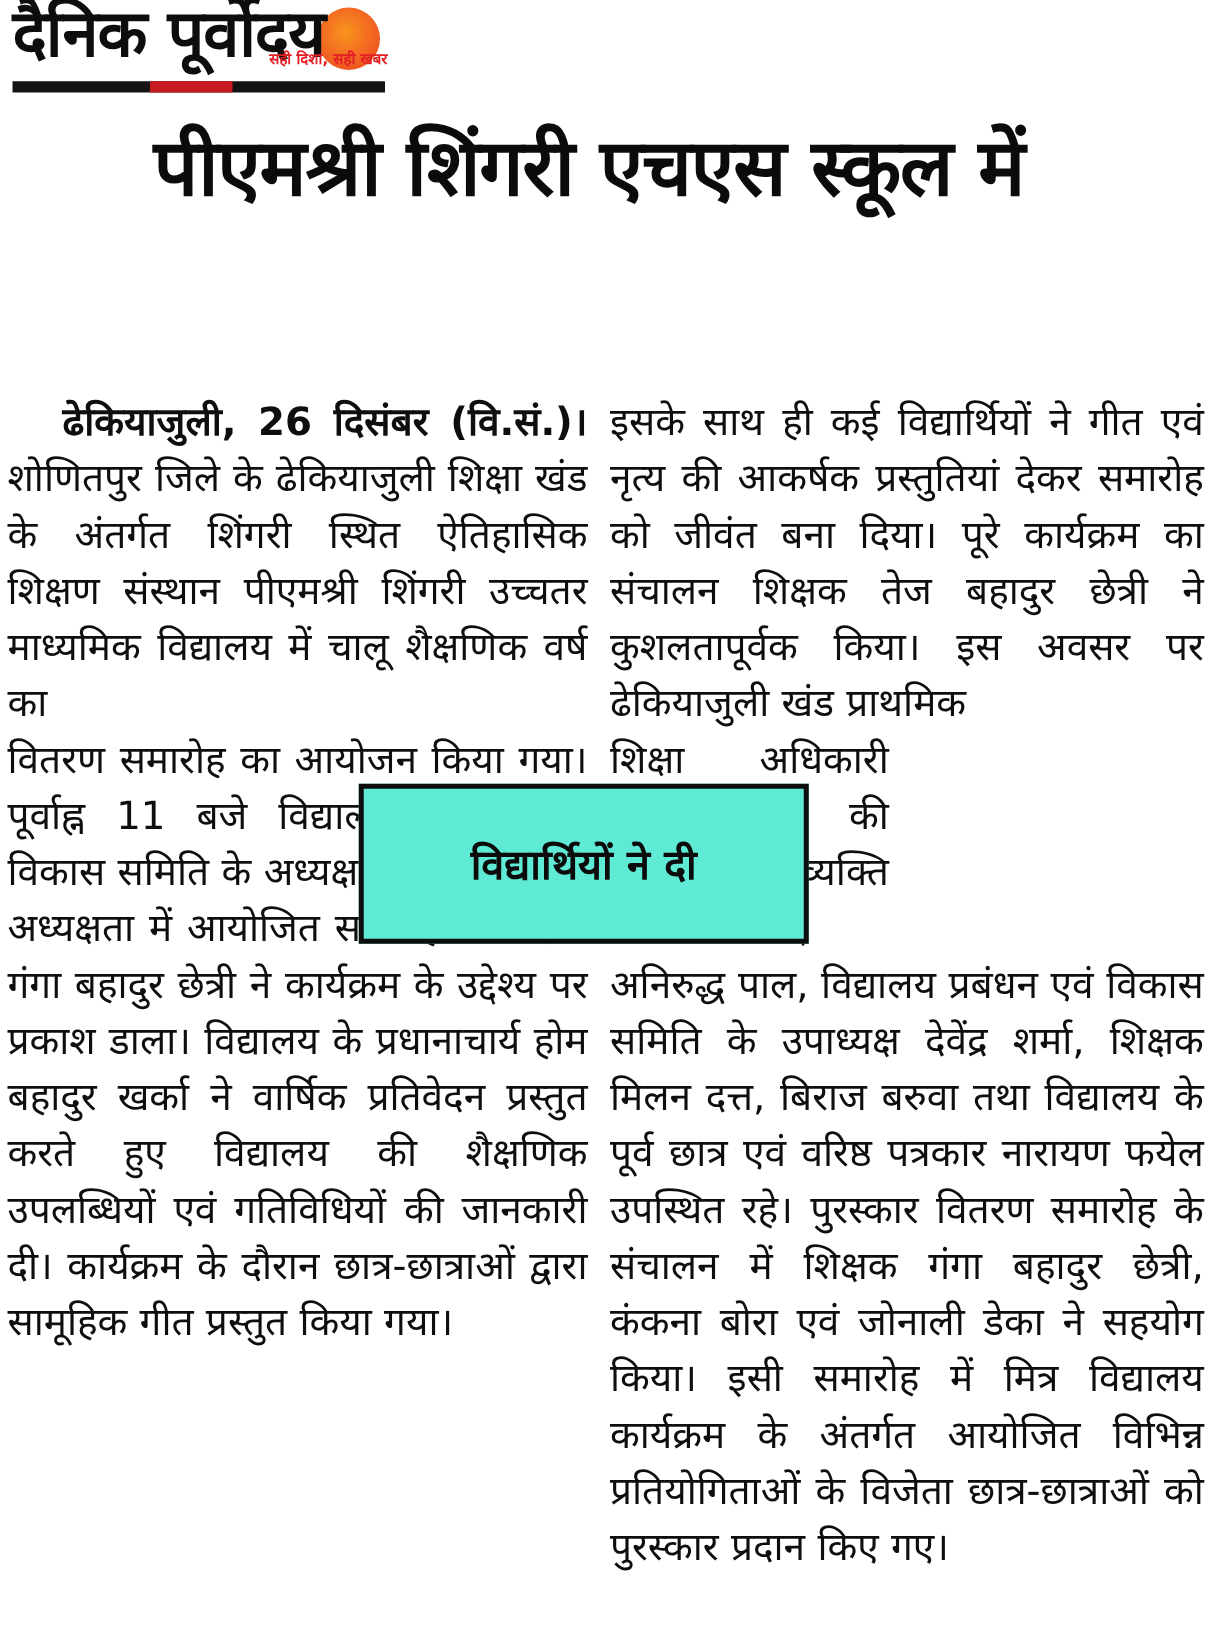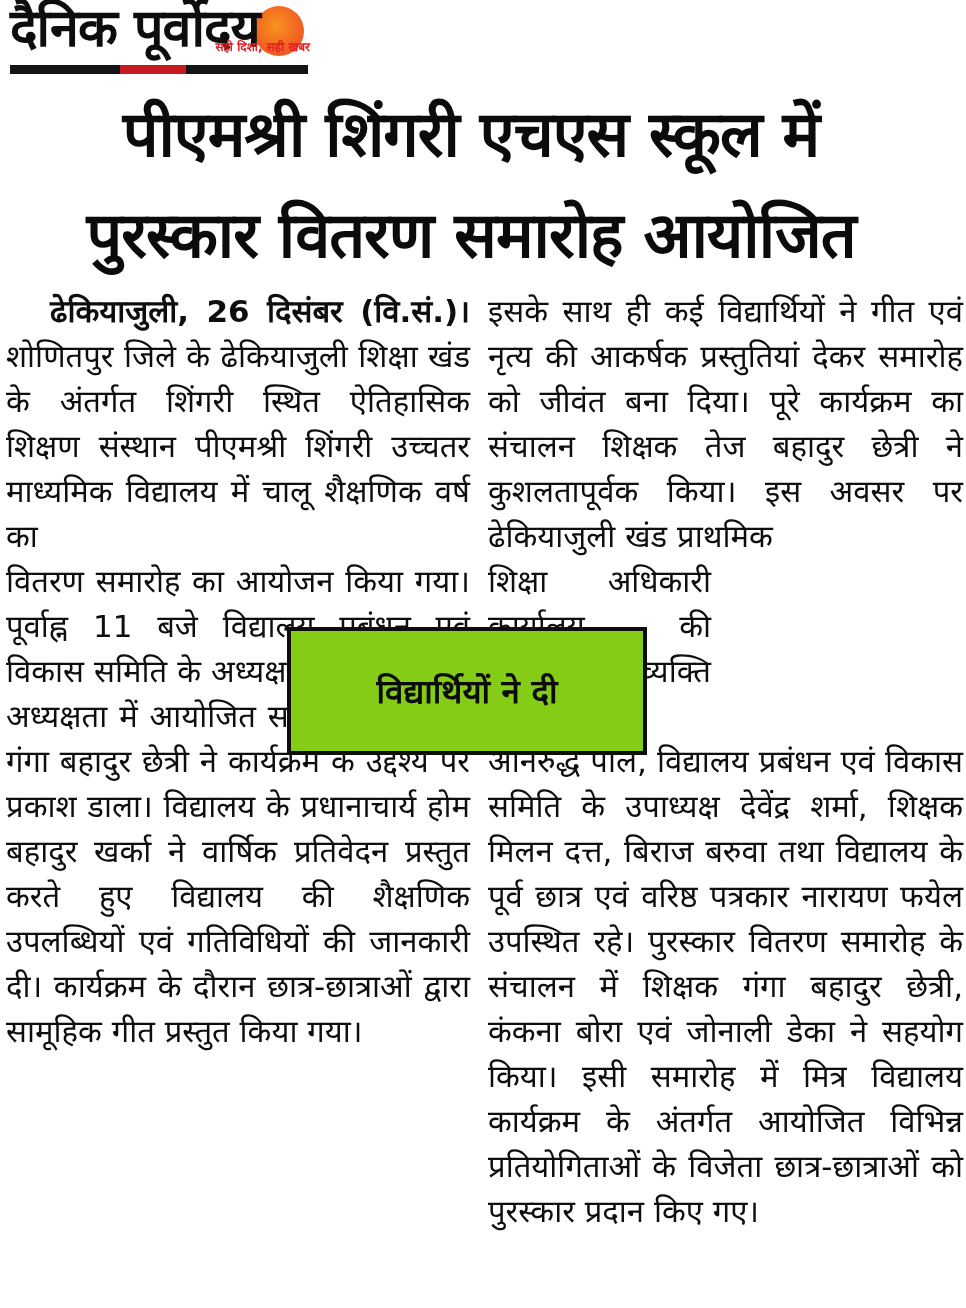--- a/index.html
+++ b/index.html
@@ -39,58 +39,57 @@
   
   .headline{
     position:absolute;left:0;top:84px;width:942px;
     text-align:center;font-weight:bold;
     font-size:63px;line-height:101px;
     letter-spacing:-1px;color:#0b0b0b;
     font-family:"DejaVu Serif",serif;
   }
   
   .col{
-    position:absolute;top:289px;
+    position:absolute;top:316px;
     font-size:31px;line-height:45px;
     text-align:justify;text-justify:inter-word;
     color:#0e0e0e;
     font-family:"DejaVu Sans",sans-serif;
   }
   .col p{margin:0;padding:0;display:block;}
   .col-left{left:6px;width:464px;}
   .col-right{left:488px;width:475px;}
   .dateline{font-weight:bold;}
   .indent{text-indent:44px;}
   .seg-narrow-left{width:268px;}
   .seg-narrow-right{margin-left:252px;width:223px;}
   
   .pull-quote{
     position:absolute;left:287px;top:627px;width:352px;height:120px;
-    border:4px solid #0d0d0d;background:#84cc16;z-index:5;
+    border:4px solid #0d0d0d;background:#5eead4;z-index:5;
     display:flex;flex-direction:column;align-items:center;justify-content:center;
     font-size:33px;font-weight:bold;line-height:47px;
     text-align:center;color:#0b0b0b;
   }
   .pull-quote span{display:block;}
 </style>
 </head>
 <body>
 
 <div class="masthead">
   <div class="logo-circle"></div>
   <div class="logo-text">दैनिक पूर्वोदय</div>
   <div class="tagline" style="color: rgb(227, 30, 36);">सही दिशा, सही खबर</div>
   <div class="mast-bar" style="background: rgb(20, 20, 20);">
     <div class="mast-bar-red" style="background: rgb(200, 27, 33);"></div>
   </div>
 </div>
 
 <h1 class="headline" style="margin:0;">
   <span style="display:block;">पीएमश्री शिंगरी एचएस स्कूल में</span>
-  <span style="display:block;">पुरस्कार वितरण समारोह आयोजित</span>
 </h1>
 
 <div class="col col-left">
   <p class="indent"><span class="dateline">ढेकियाजुली, 26 दिसंबर (वि.सं.)।</span><span> शोणितपुर जिले के ढेकियाजुली शिक्षा खंड के अंतर्गत शिंगरी स्थित ऐतिहासिक शिक्षण संस्थान पीएमश्री शिंगरी उच्चतर माध्यमिक विद्यालय में चालू शैक्षणिक वर्ष का</span></p>
   <p>वितरण समारोह का आयोजन किया गया। पूर्वाह्न 11 बजे विद्यालय प्रबंधन एवं विकास समिति के अध्यक्ष सुरेंद्र खनाल की अध्यक्षता में आयोजित समारोह में शिक्षक गंगा बहादुर छेत्री ने कार्यक्रम के उद्देश्य पर प्रकाश डाला। विद्यालय के प्रधानाचार्य होम बहादुर खर्का ने वार्षिक प्रतिवेदन प्रस्तुत करते हुए विद्यालय की शैक्षणिक उपलब्धियों एवं गतिविधियों की जानकारी दी। कार्यक्रम के दौरान छात्र-छात्राओं द्वारा सामूहिक गीत प्रस्तुत किया गया।</p>
 </div>
 
 <div class="col col-right">
   <p>इसके साथ ही कई विद्यार्थियों ने गीत एवं नृत्य की आकर्षक प्रस्तुतियां देकर समारोह को जीवंत बना दिया। पूरे कार्यक्रम का संचालन शिक्षक तेज बहादुर छेत्री ने कुशलतापूर्वक किया। इस अवसर पर ढेकियाजुली खंड प्राथमिक</p>
   <p class="seg-narrow-right">शिक्षा अधिकारी कार्यालय की संसाधन व्यक्ति चित्रलेखा देवी,</p>

